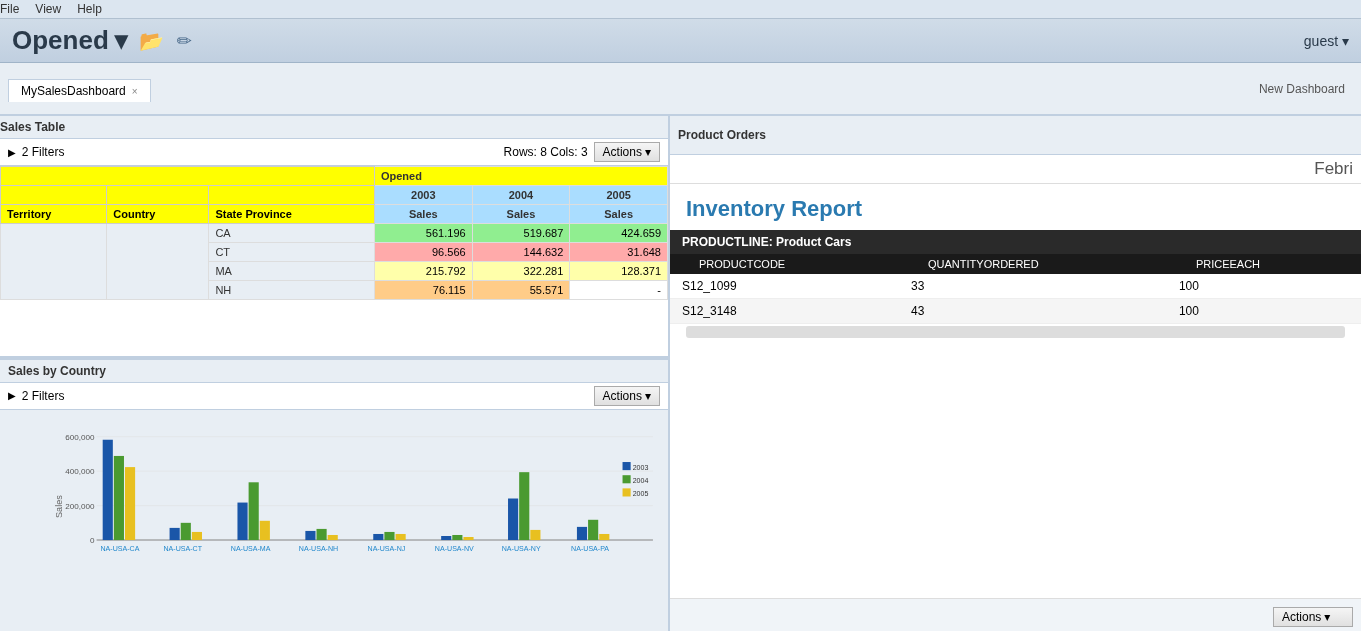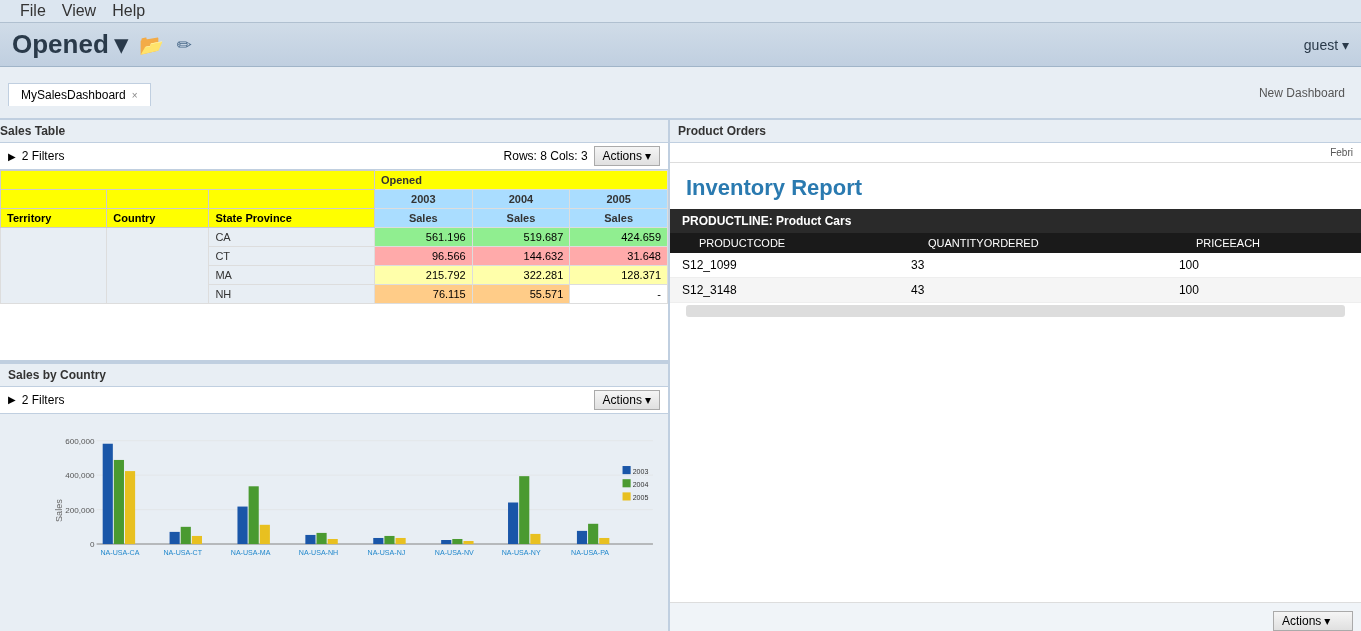--- a/index.html
+++ b/index.html
@@ -1,25 +1,25 @@
 <!DOCTYPE html>
 <html><head>
   <meta charset="utf-8">
   <style>
     * { box-sizing: border-box; margin: 0; padding: 0; }
     body { font-family: Arial, sans-serif; font-size: 12px; background: #dce6f0; overflow: hidden; width: 1361px; height: 631px; }
 
     
     .menu-bar {
       background: #dce6f0;
-      padding: 2px 20px;
+      padding: 2px 0;
       display: flex;
       align-items: center;
       gap: 16px;
-      font-size: 16px;
+      font-size: 12px;
       border-bottom: 1px solid #b0c0d0;
     }
     .menu-bar span { cursor: pointer; color: #333; }
 
     
     .title-bar {
       background: linear-gradient(to bottom, #d0dce8, #c0cfe0);
       padding: 6px 12px 6px 12px;
       display: flex;
       align-items: center;
@@ -158,29 +158,29 @@
 
     
     .right-panel {
       flex: 1;
       display: flex;
       flex-direction: column;
       background: white;
     }
     .right-panel-header {
       background: #e8eef4;
-      padding: 4px 8px;
+      padding: 12px 8px;
       font-weight: bold;
       font-size: 12px;
       color: #333;
       border-bottom: 1px solid #c0cfe0;
     }
     .right-panel-scroll {
       padding: 4px 8px;
-      font-size: 10px;
+      font-size: 17px;
       color: #555;
       border-bottom: 1px solid #ddd;
       text-align: right;
     }
     .inventory-title {
       font-size: 22px;
       font-weight: bold;
       color: #2a7ab0;
       padding: 12px 16px 8px 16px;
     }

